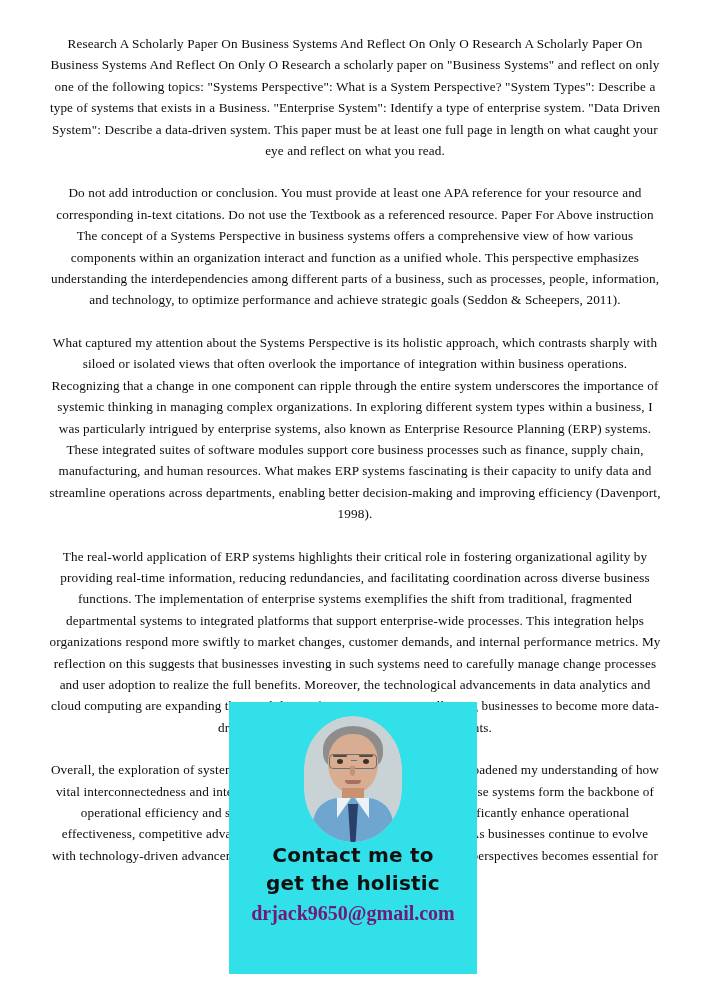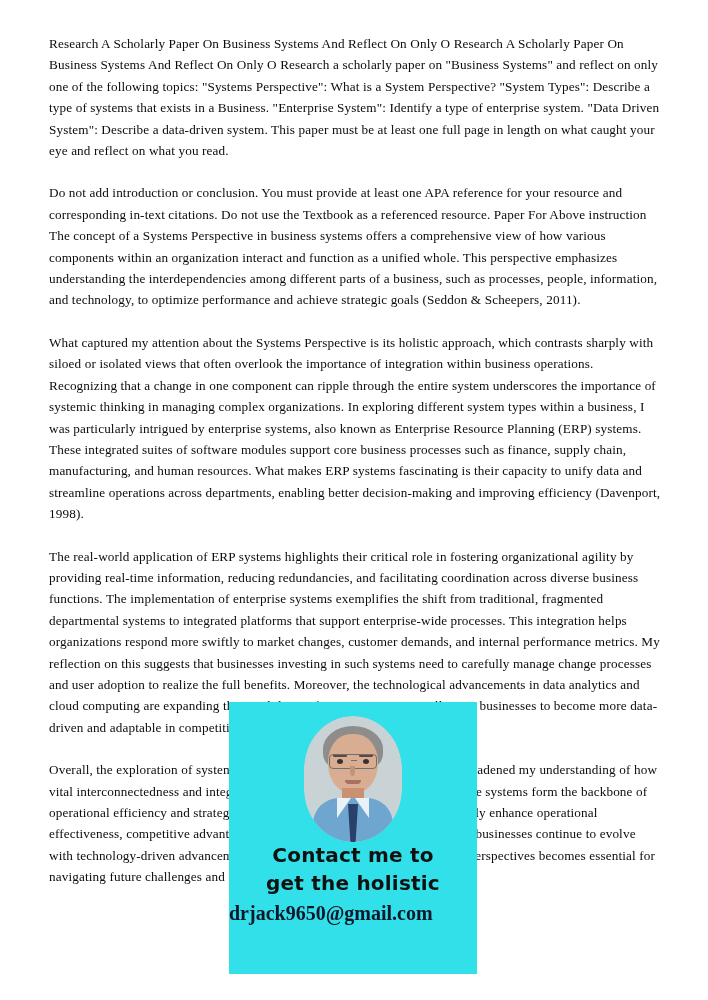--- a/index.html
+++ b/index.html
@@ -25,21 +25,21 @@
   }
   .doc-body {
     position: absolute;
     left: 49px;
     top: 33px;
     width: 612px;
   }
   .para {
     font-size: 13.2px;
     line-height: 21.4px;
-    text-align: left;
+    text-align: center;
     margin: 0 0 21px 0;
     color: #0b0b0b;
     letter-spacing: 0.01em;
   }
   .para:last-child { margin-bottom: 0; }
 
   
   .overlay-card {
     position: absolute;
     left: 229px;
@@ -177,24 +177,25 @@
     color: #111111;
     letter-spacing: 0.2px;
   }
   .card-line1 { top: 141px; }
   .card-line2 { top: 169px; }
   .card-email {
     position: absolute;
     left: 0;
     top: 200px;
     width: 248px;
+    text-align: center;
     font-family: "Liberation Serif", "DejaVu Serif", serif;
     font-weight: bold;
     font-size: 20px;
-    color: #0f172a;
+    color: #701a75;
   }
 </style>
 </head>
 <body>
 
 <div class="page">
 
   <div class="doc-body">
     <p class="para">Research A Scholarly Paper On Business Systems And Reflect On Only O Research A Scholarly Paper On Business Systems And Reflect On Only O Research a scholarly paper on "Business Systems" and reflect on only one of the following topics: "Systems Perspective": What is a System Perspective? "System Types": Describe a type of systems that exists in a Business. "Enterprise System": Identify a type of enterprise system. "Data Driven System": Describe a data-driven system. This paper must be at least one full page in length on what caught your eye and reflect on what you read.</p>
     <p class="para">Do not add introduction or conclusion. You must provide at least one APA reference for your resource and corresponding in-text citations. Do not use the Textbook as a referenced resource. Paper For Above instruction The concept of a Systems Perspective in business systems offers a comprehensive view of how various components within an organization interact and function as a unified whole. This perspective emphasizes understanding the interdependencies among different parts of a business, such as processes, people, information, and technology, to optimize performance and achieve strategic goals (Seddon &amp; Scheepers, 2011).</p>

